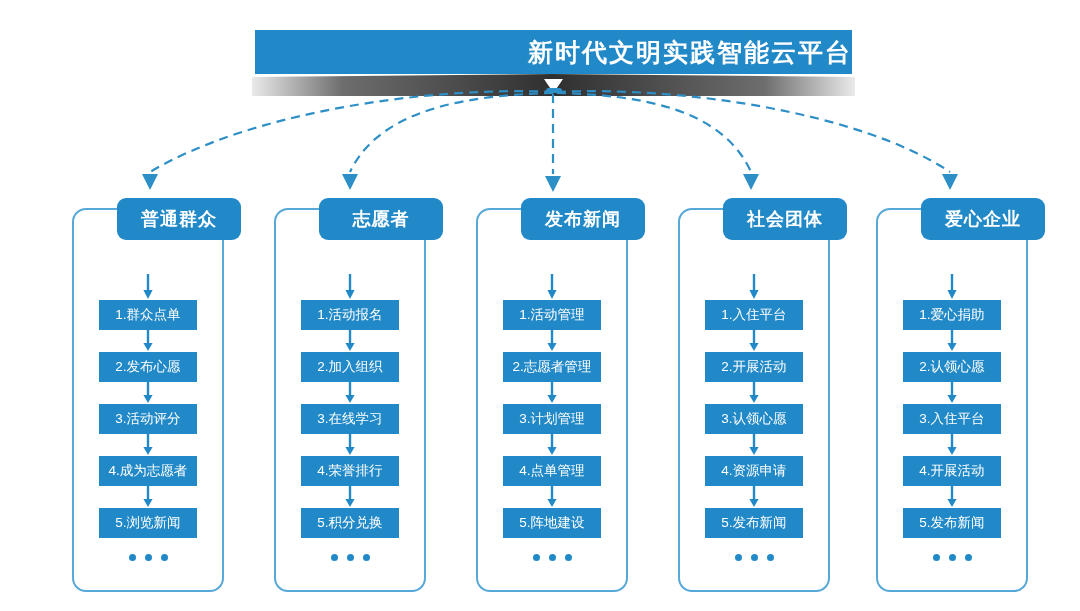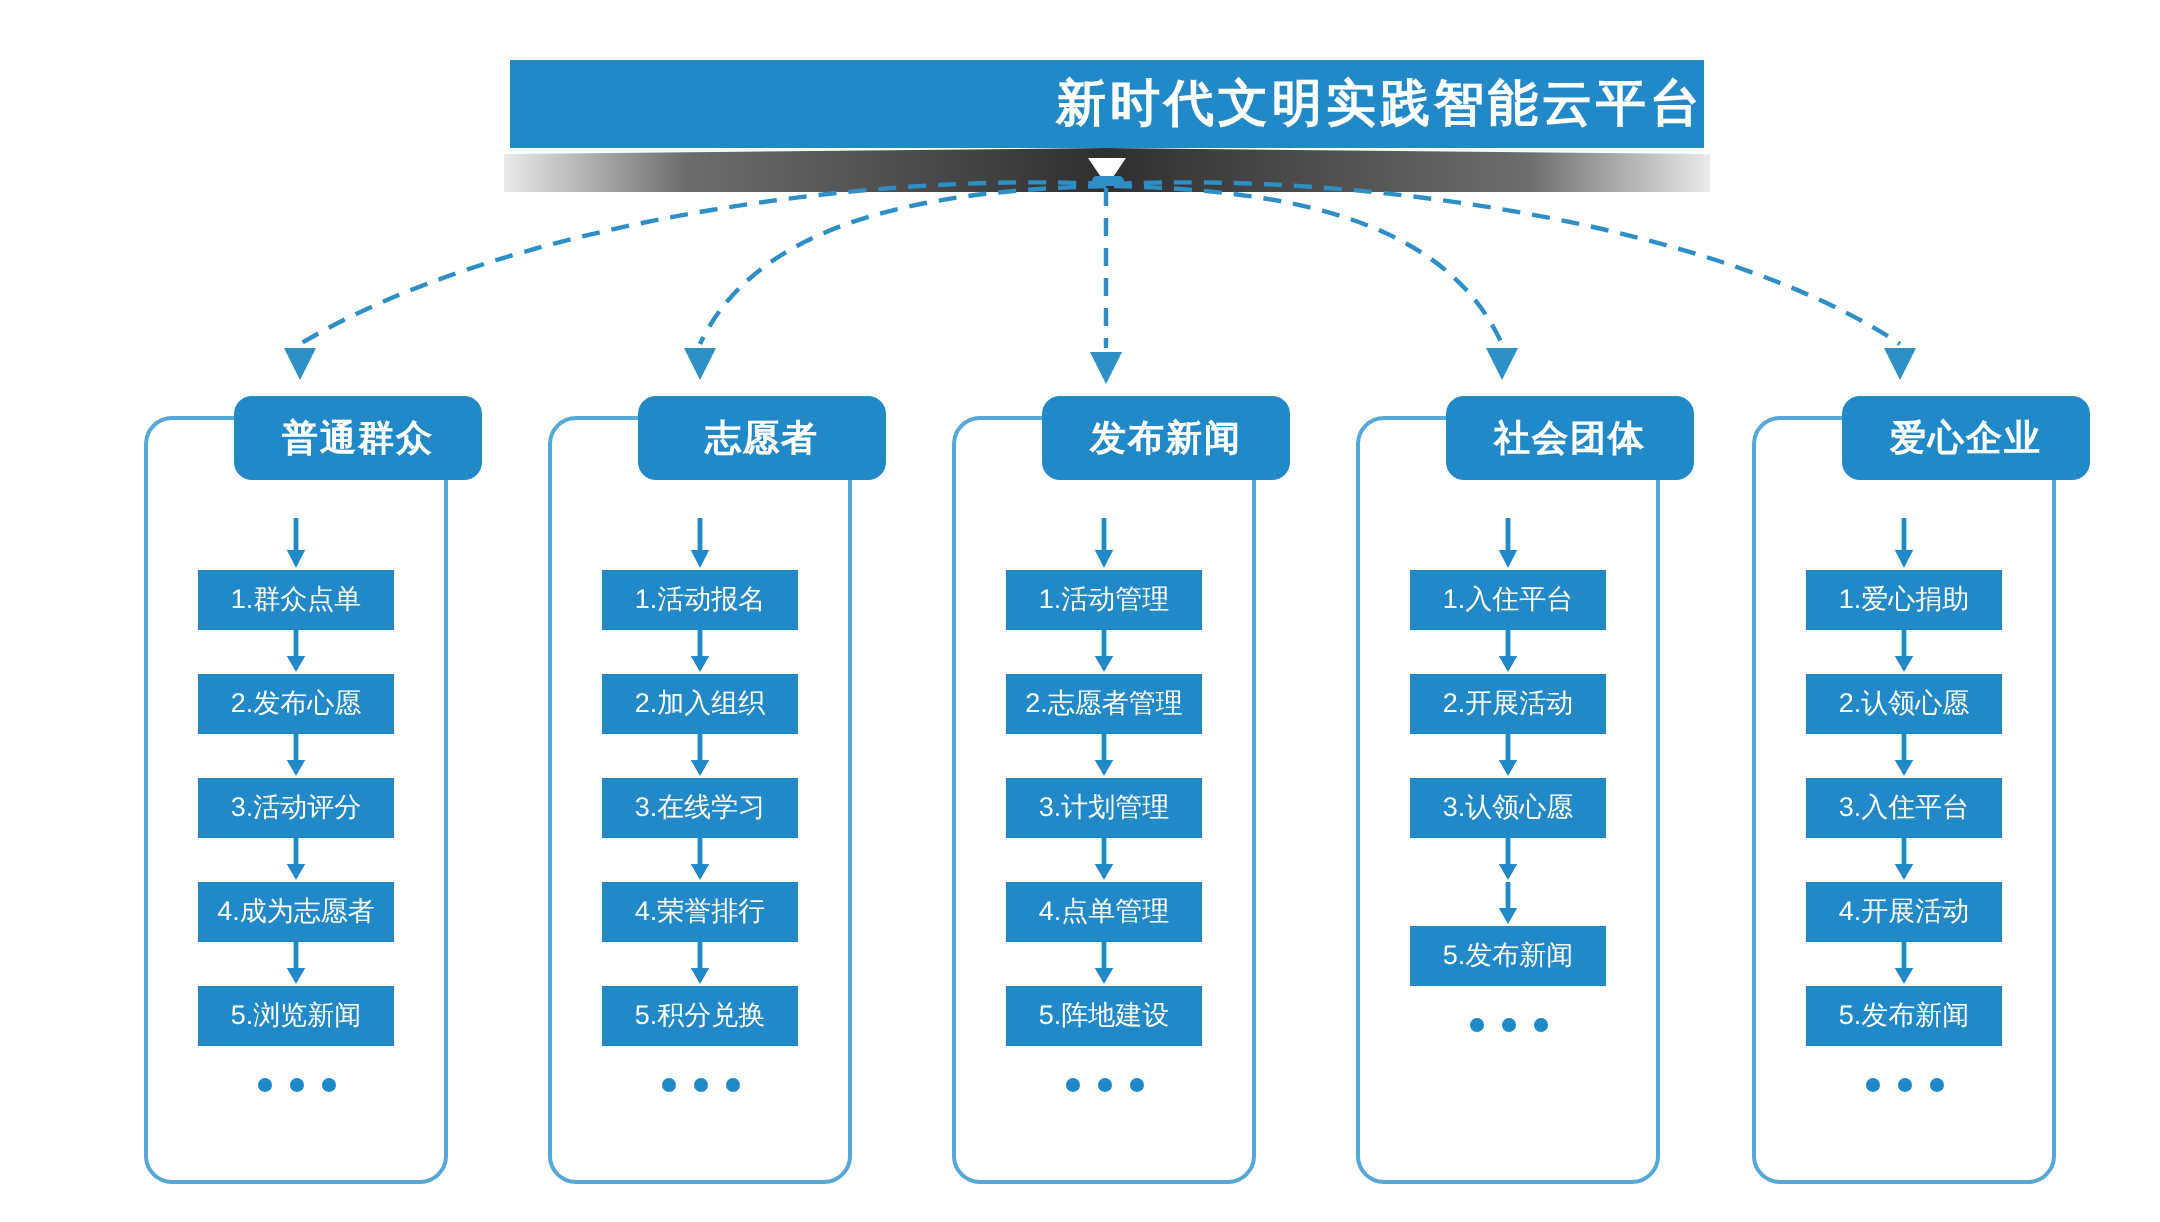--- a/index.html
+++ b/index.html
@@ -110,21 +110,21 @@
   .col-header-label {
     color: #ffffff;
     font-size: 18px;
     font-weight: bold;
     letter-spacing: 1px;
     white-space: nowrap;
   }
 
   .col-body {
     position: absolute;
-    top: 49px;
+    top: 64px;
     left: 0;
     width: 100%;
     display: flex;
     flex-direction: column;
     align-items: center;
   }
 
   .down-arrow {
     width: 12px;
     height: 22px;
@@ -388,20 +388,23 @@
             <line x1="6" y1="0" x2="6" y2="14" stroke="#2289c8" stroke-width="2.4"></line>
             <path d="M1.4,13 L10.6,13 L6,21 Z" fill="#2289c8"></path>
           </svg>
         <div class="item-box">
             <span class="item-label">3.认领心愿</span>
           </div>
         <svg class="down-arrow" viewBox="0 0 12 22">
             <line x1="6" y1="0" x2="6" y2="14" stroke="#2289c8" stroke-width="2.4"></line>
             <path d="M1.4,13 L10.6,13 L6,21 Z" fill="#2289c8"></path>
           </svg>
+        <div class="item-box">
+            <span class="item-label">4.资源申请</span>
+          </div>
         <svg class="down-arrow" viewBox="0 0 12 22">
             <line x1="6" y1="0" x2="6" y2="14" stroke="#2289c8" stroke-width="2.4"></line>
             <path d="M1.4,13 L10.6,13 L6,21 Z" fill="#2289c8"></path>
           </svg>
         <div class="item-box">
             <span class="item-label">5.发布新闻</span>
           </div>
         <div class="dots">
           <span class="dot"></span>
           <span class="dot"></span>

